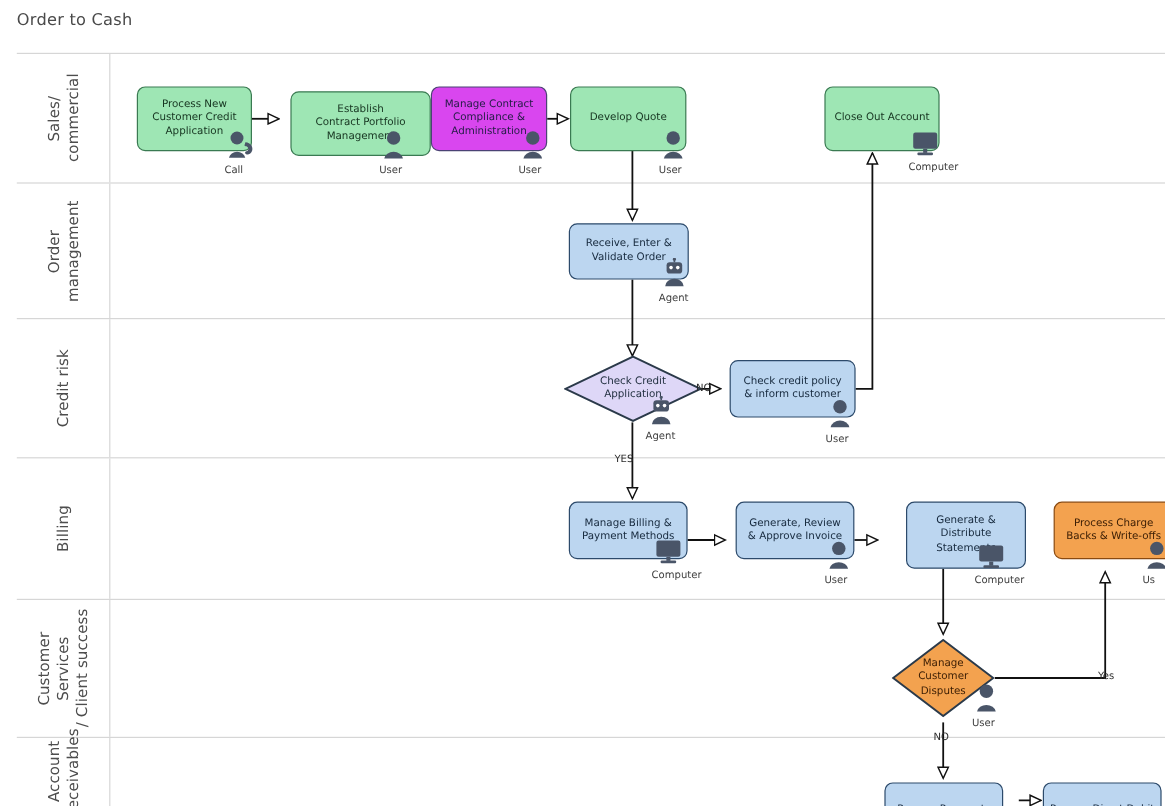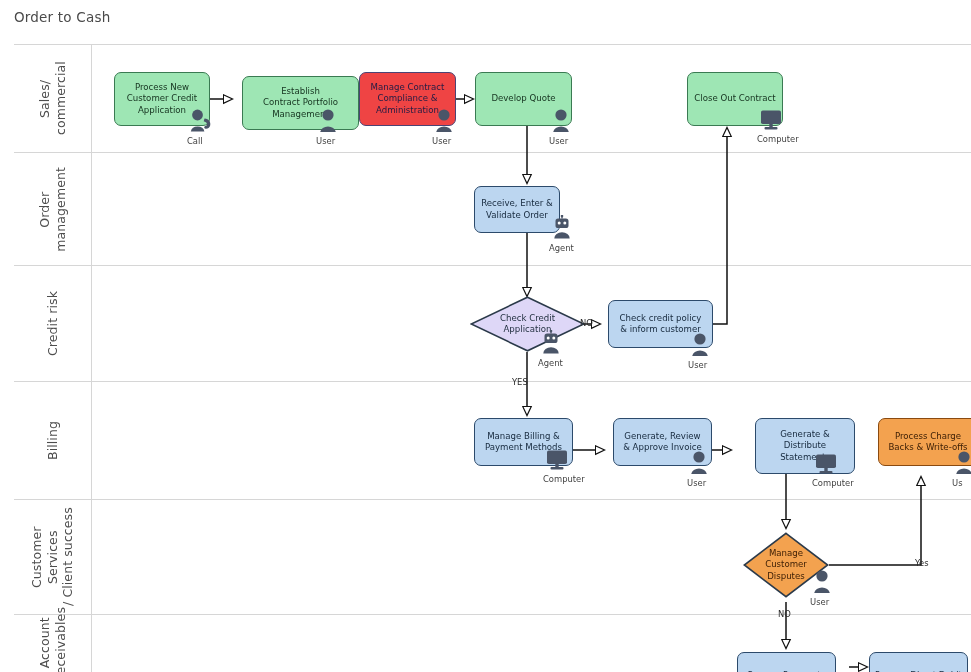--- a/index.html
+++ b/index.html
@@ -61,21 +61,21 @@
     font-size: 8.6px;
     line-height: 1.32;
     color: #1f2d3d;
     border: 1.3px solid #2b3a4a;
     border-radius: 7px;
     white-space: pre-line;
     padding: 2px 4px;
     z-index: 4;
   }
   .node.green  { background: #9ee6b4; border-color: #3a7a52; color: #15331f; }
-  .node.purple { background: #ef4444; border-color: #4b4374; color: #221c44; }
+  .node.purple { background: #d946ef; border-color: #4b4374; color: #221c44; }
   .node.blue   { background: #bcd6f0; border-color: #2c4a6b; color: #16293d; }
   .node.orange { background: #f2a košice; }
   .node.orange { background: #f3a köz; }
   .node.orange { background: #f4a košic; }
   .node.orange { background: #f3a24f; border-color: #8a4a10; color: #3a1d04; }
   .diamond-wrap { position: absolute; z-index: 4; }
   .diamond-shape { position: absolute; inset: 0; }
   .diamond-text {
     position: absolute; inset: 0;
     display: flex; align-items: center; justify-content: center;
@@ -199,23 +199,23 @@
 <div class="node green" style="left:242px;top:76px;width:117px;height:54px;">Establish
 Contract Portfolio
 Management</div>
 
 <div class="node purple" style="left:359px;top:72px;width:97px;height:54px;">Manage Contract
 Compliance &amp;
 Administration</div>
 
 <div class="node green" style="left:475px;top:72px;width:97px;height:54px;">Develop Quote</div>
 
-<div class="node green" style="left:687px;top:72px;width:96px;height:54px;">Close Out Contract</div>
-
-<div class="node blue" style="left:474px;top:186px;width:86px;height:47px;">Receive, Enter &amp;
+<div class="node green" style="left:687px;top:72px;width:96px;height:54px;">Close Out Account</div>
+
+<div class="node blue" style="left:474px;top:186px;width:100px;height:47px;">Receive, Enter &amp;
 Validate Order</div>
 
 <div class="diamond-wrap" style="left:470px;top:296px;width:115px;height:56px;">
   <svg class="diamond-shape" viewBox="0 0 115 56" preserveAspectRatio="none">
     <polygon points="57.5,1.2 113.8,28 57.5,54.8 1.2,28" fill="#ded7f7" stroke="#2b3a4a" stroke-width="1.6"></polygon>
   </svg>
   <div class="diamond-text">Check Credit
 Application</div>
 </div>
 

